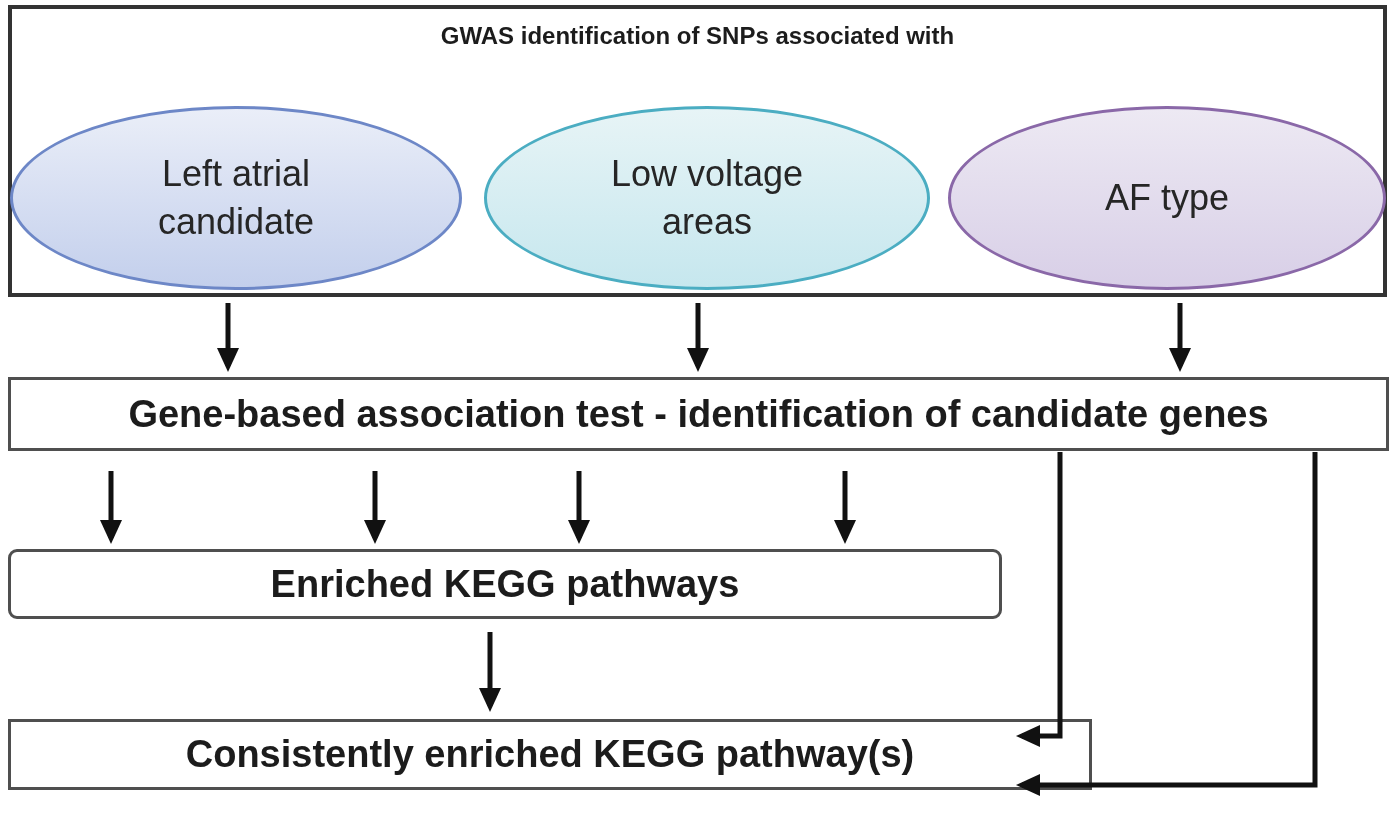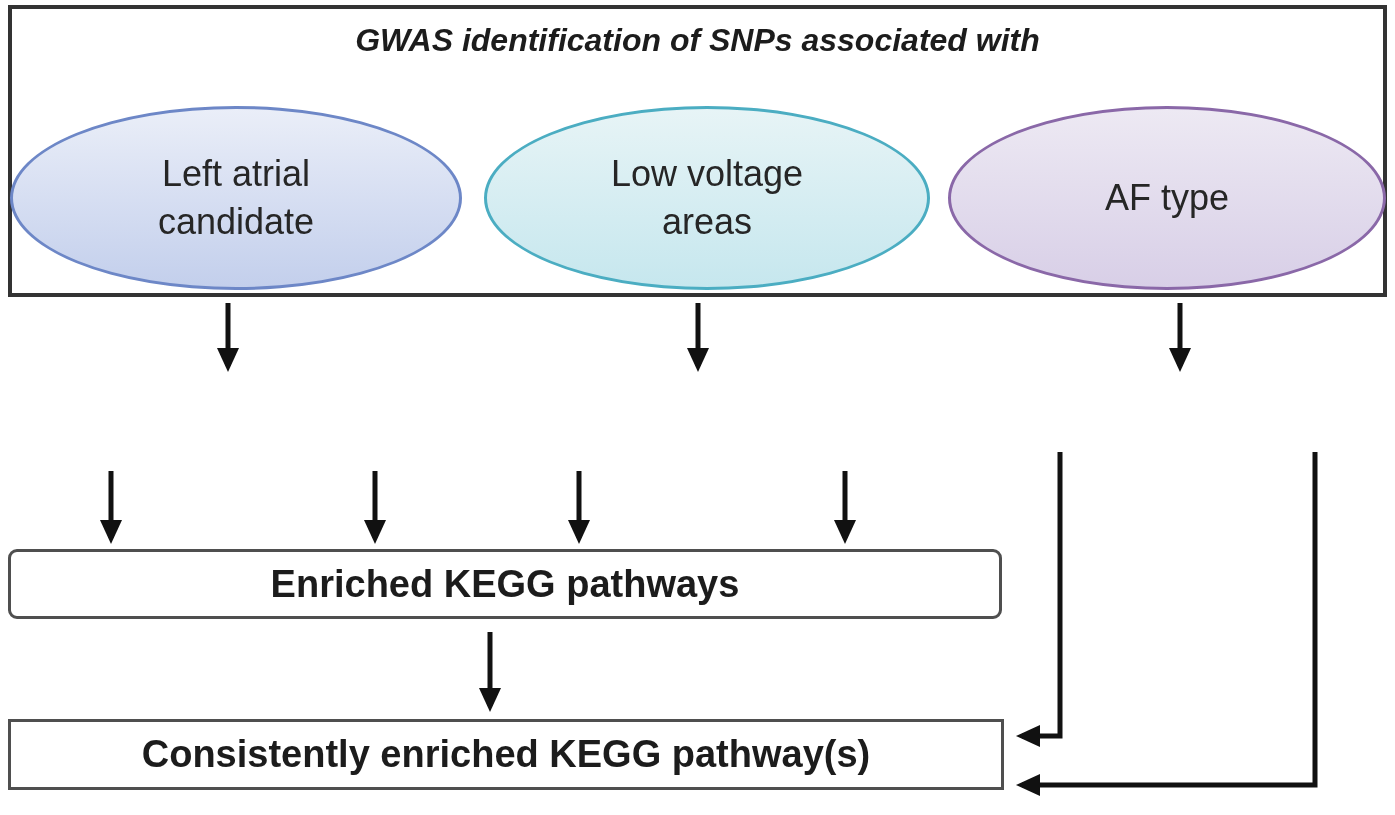--- a/index.html
+++ b/index.html
@@ -14,23 +14,22 @@
 
   .canvas{ position:relative; width:1395px; height:815px; background:#ffffff; }
 
   
   .top-box{
     position:absolute; left:8px; top:5px; width:1379px; height:292px;
     border:4px solid var(--outer-border); background:#ffffff;
   }
   .title{
     position:absolute; left:8px; top:22px; width:1379px;
-    text-align:center; font-weight:bold; font-size:32px; letter-spacing:0px;
+    text-align:center; font-weight:bold; font-size:24px; letter-spacing:0px;
     color:var(--text);
-    font-style:italic;
   }
 
   
   .ellipse{
     position:absolute; border-radius:50%;
     border:3px solid #888;
     display:flex; align-items:center; justify-content:center;
     text-align:center; font-size:36px; line-height:1.32; color:#262626;
   }
   .e1{ left:10px;  top:106px; width:452px; height:184px; }
@@ -41,21 +40,21 @@
 
   
   .bar{
     position:absolute; background:#ffffff;
     border:3px solid var(--box-border);
     display:flex; align-items:center; justify-content:center;
     font-weight:bold; font-size:38px; text-align:center; color:var(--text);
   }
   .gene-box{ left:8px; top:377px; width:1381px; height:74px; }
   .kegg-box{ left:8px; top:549px; width:994px;  height:70px;border-radius:9px; }
-  .consistent-box{ left:8px; top:719px; width:996px; height:71px; }
+  .consistent-box{ left:8px; top:719px; width:1084px; height:71px; }
 
   
   svg.arrows{
     position:absolute; left:0; top:0; width:1395px; height:815px;
     pointer-events:none;
   }
   .arrow{ stroke:var(--arrow); stroke-width:5; fill:none; }
   .arrowhead{ fill:var(--arrow); }
 </style>
 </head>
@@ -69,20 +68,23 @@
   <div class="ellipse e1" style="border-color: rgb(109, 135, 199); background: linear-gradient(rgb(234, 238, 248) 0%, rgb(195, 207, 236) 100%);">
     <span class="ellipse-label">Left atrial candidate</span>
   </div>
   <div class="ellipse e3" style="border-color: rgb(138, 104, 168); background: linear-gradient(rgb(237, 233, 243) 0%, rgb(216, 207, 231) 100%);">
     <span class="ellipse-label">AF type</span>
   </div>
   <div class="ellipse e2" style="border-color: rgb(75, 173, 194); background: linear-gradient(rgb(231, 244, 246) 0%, rgb(198, 231, 238) 100%);">
     <span class="ellipse-label">Low voltage areas</span>
   </div>
 
+  <div class="bar gene-box">
+    <span>Gene-based association test - identification of candidate genes</span>
+  </div>
 
   <div class="bar kegg-box">
     <span>Enriched KEGG pathways</span>
   </div>
 
   <div class="bar consistent-box">
     <span>Consistently enriched KEGG pathway(s)</span>
   </div>
 
   <svg class="arrows" viewBox="0 0 1395 815">

